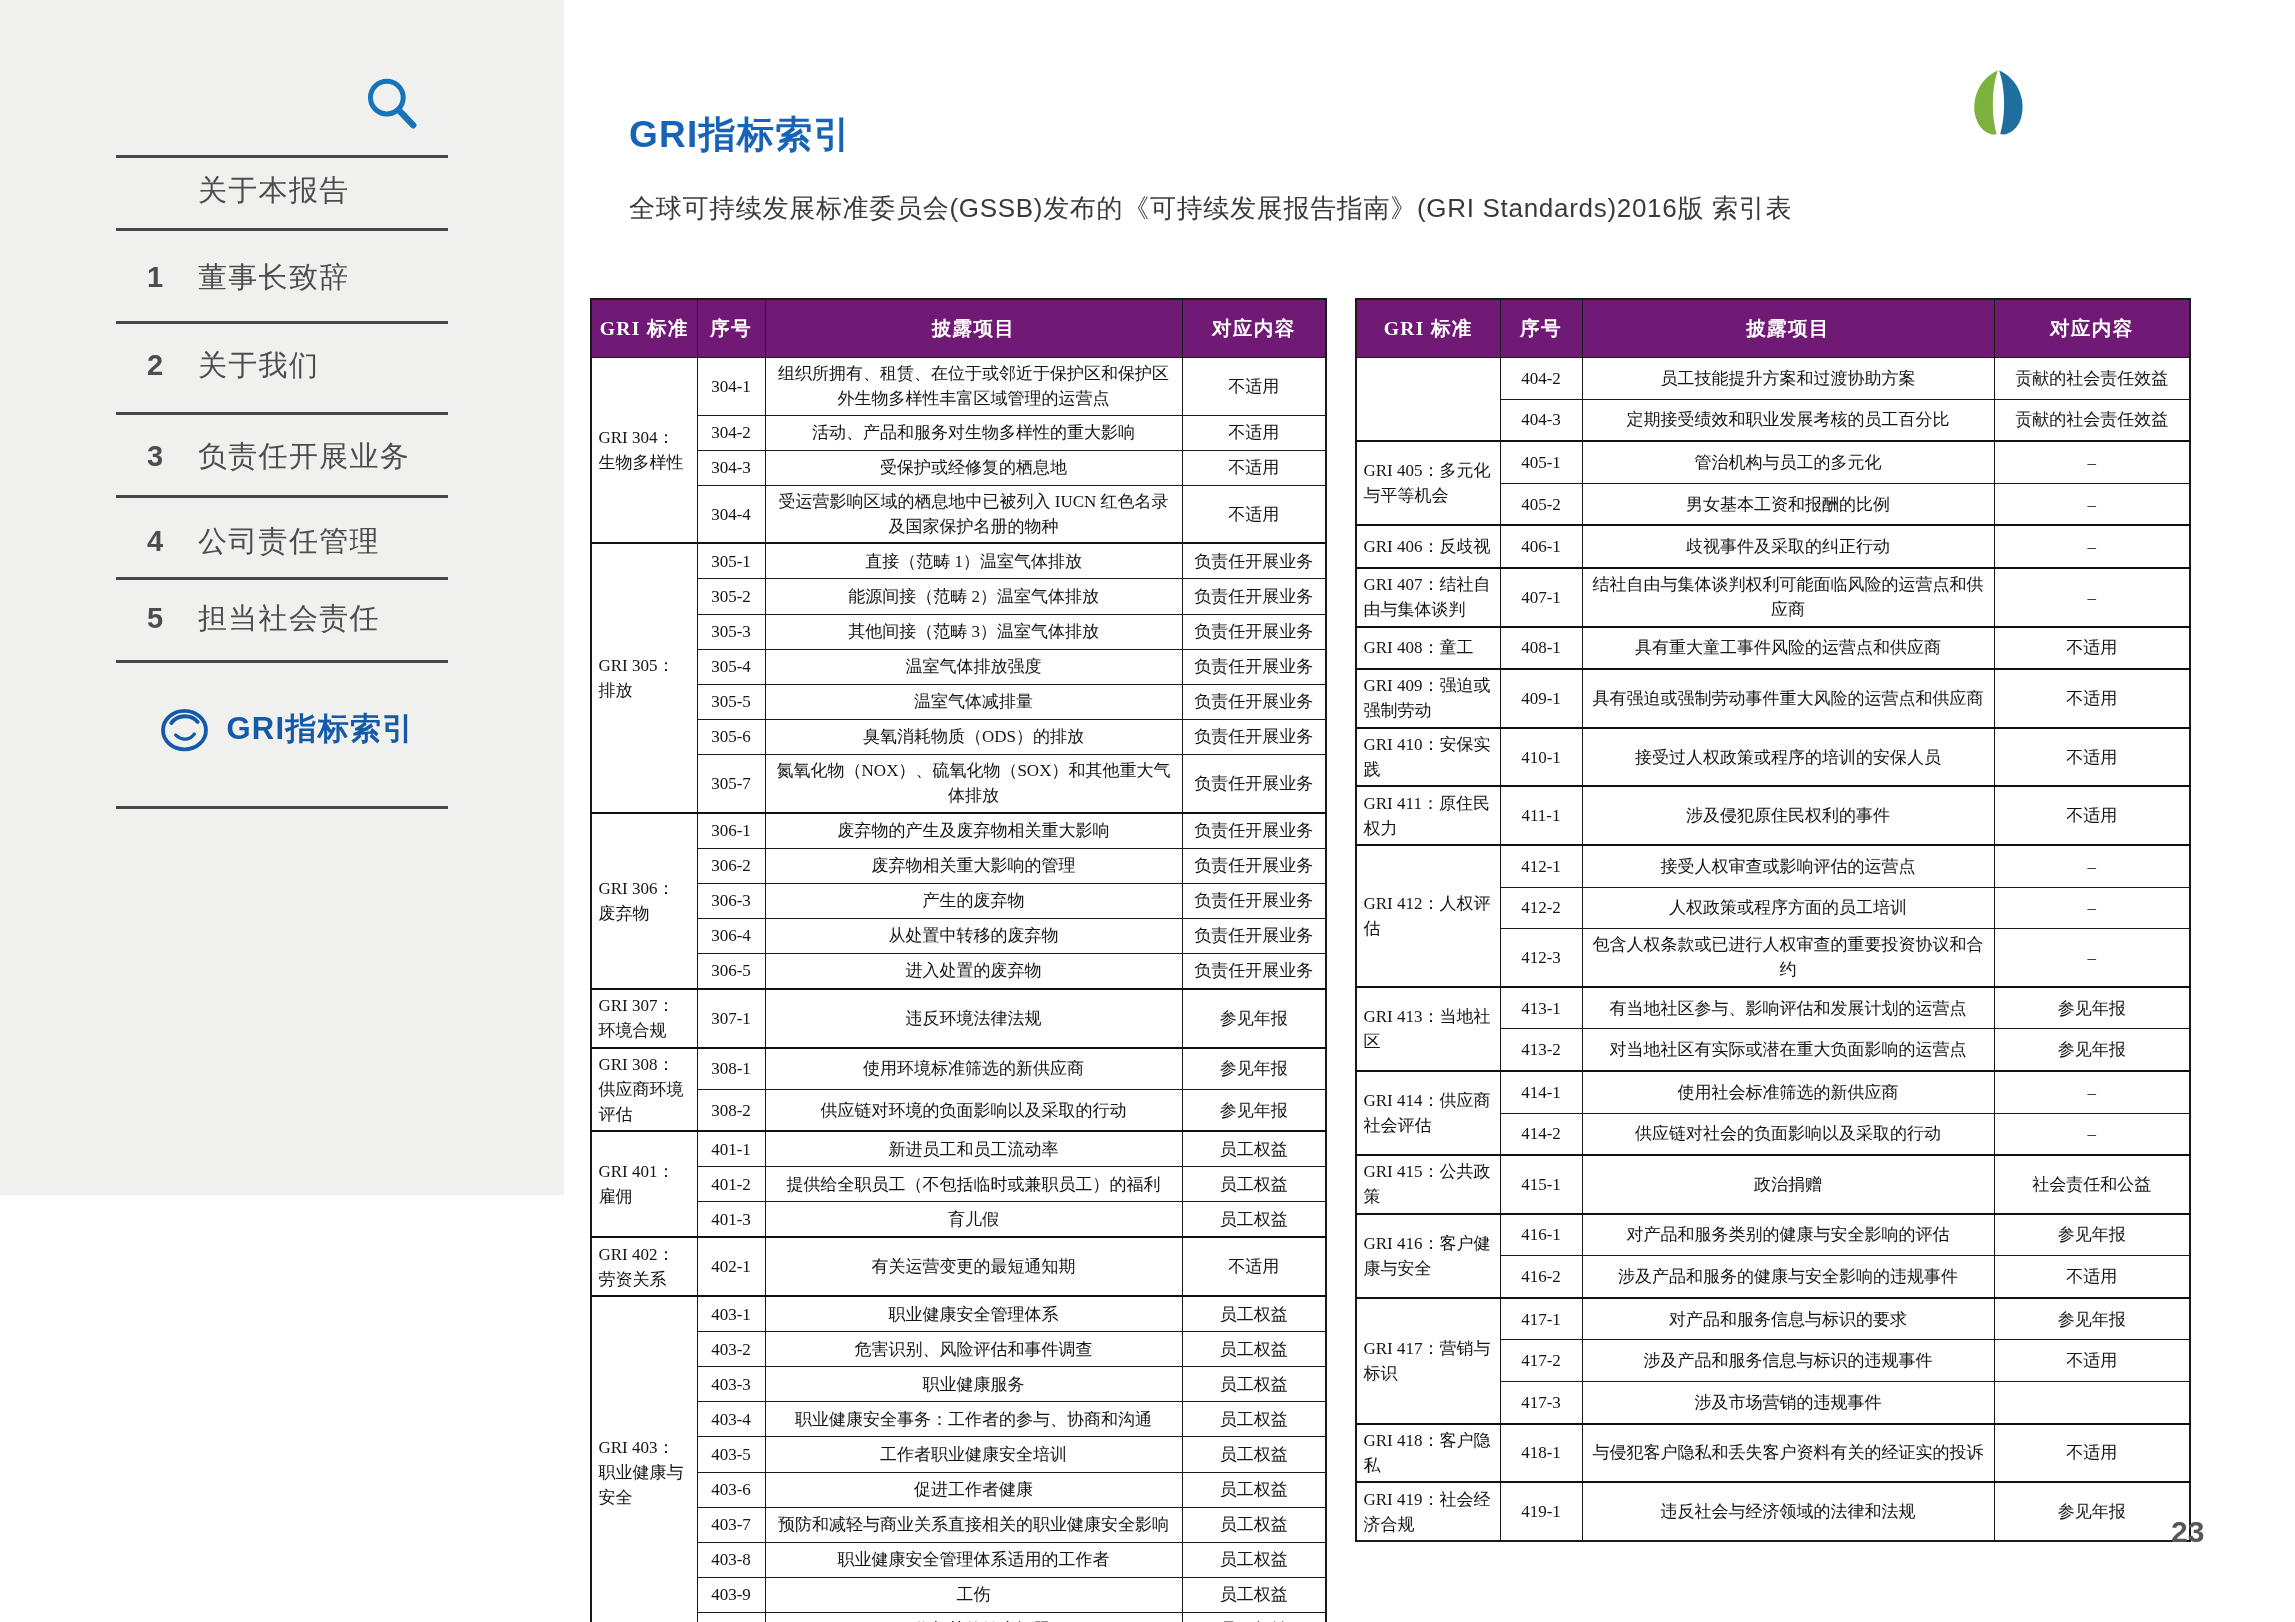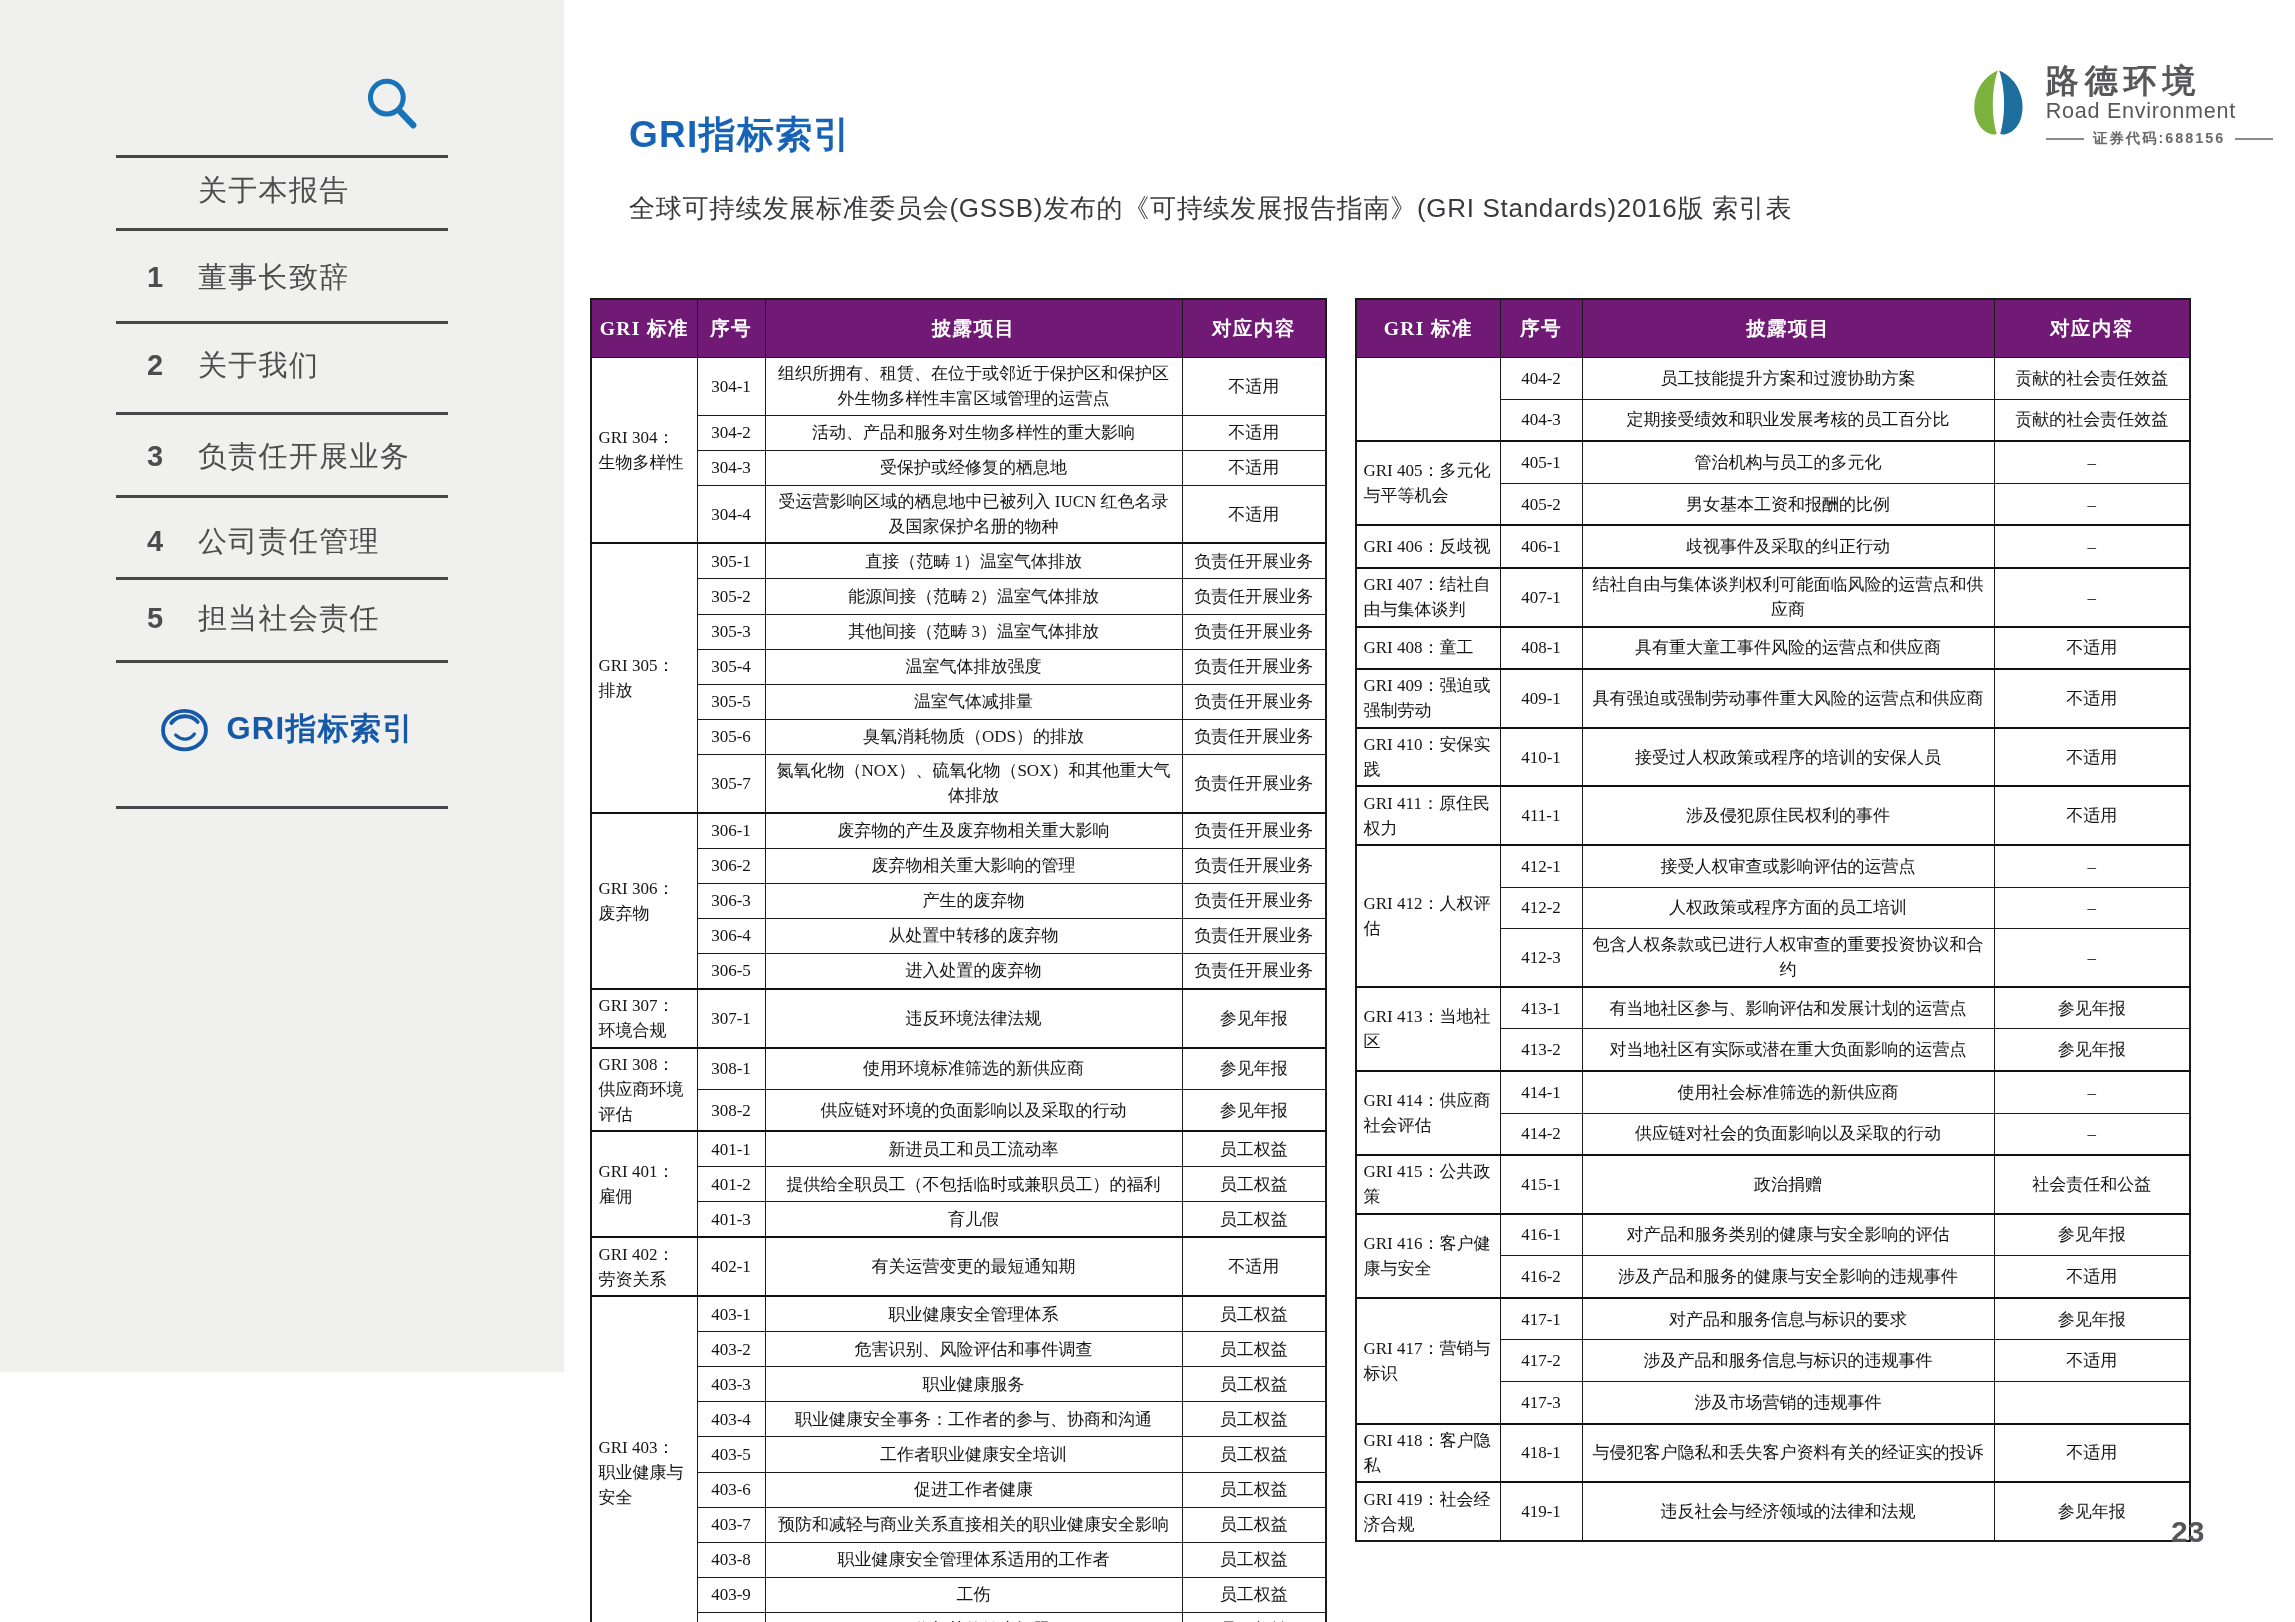--- a/index.html
+++ b/index.html
@@ -3,21 +3,21 @@
 <meta charset="utf-8">
 <style>
   html,body{margin:0;padding:0;}
   body{
     width:2295px;height:1623px;position:relative;background:#ffffff;
     font-family:"Liberation Sans","DejaVu Sans",sans-serif;
     -webkit-font-smoothing:antialiased;overflow:hidden;
   }
   
   .sidebar{
-    position:absolute;left:0;top:0;width:564px;height:1372px;
+    position:absolute;left:0;top:0;width:564px;height:1195px;
     background:#f0f0ee;
   }
   .search-btn{position:absolute;left:361px;top:73px;width:63px;height:63px;cursor:pointer;}
   .rule{position:absolute;left:116px;width:332px;height:2.6px;background:#47474a;}
   .nav-item{
     position:absolute;left:147px;width:366px;display:flex;align-items:center;
     font-size:29px;font-weight:500;color:#4d4d50;line-height:42px;letter-spacing:1.3px;cursor:pointer;
   }
   .nav-item .num{display:inline-block;width:51px;font-weight:600;}
   .nav-item.gri{left:157px;color:#1559a8;font-weight:700;font-size:31px;}
@@ -131,29 +131,20 @@
   <h1 class="page-title">GRI指标索引</h1>
   <div class="page-subtitle">全球可持续发展标准委员会(GSSB)发布的《可持续发展报告指南》(GRI Standards)2016版 索引表</div>
 
   <div class="logo">
     <svg viewBox="0 0 210 210">
       <path d="M103 10 C 50 32 22 95 38 150 C 48 186 80 205 100 198 C 85 150 83 68 103 10 Z" fill="#7eb23f"></path>
       <path d="M107 10 C 160 32 188 95 172 150 C 162 186 130 205 110 198 C 125 150 127 68 107 10 Z" fill="#1e6f9d"></path>
       <path d="M105 6 C 94 60 94 150 105 202 C 116 150 116 60 105 6 Z" fill="#ffffff"></path>
       <path d="M72 40 C 55 70 52 120 62 160 C 52 120 56 70 72 40 Z" fill="#5e9e34"></path>
     </svg>
-    <div class="logo-text">
-      <span class="logo-cn">路德环境</span>
-      <span class="logo-en">Road Environment</span>
-      <span class="logo-stock">
-        <span class="dash"></span>
-        <span class="code">证券代码:688156</span>
-        <span class="dash"></span>
-      </span>
-    </div>
   </div>
 
   <div class="tblwrap tbl-a">
       <table class="gri">
         <colgroup>
           <col style="width: 106px;">
           <col style="width: 68px;">
           <col style="width: 417px;">
           <col style="width: 144px;">
         </colgroup>

